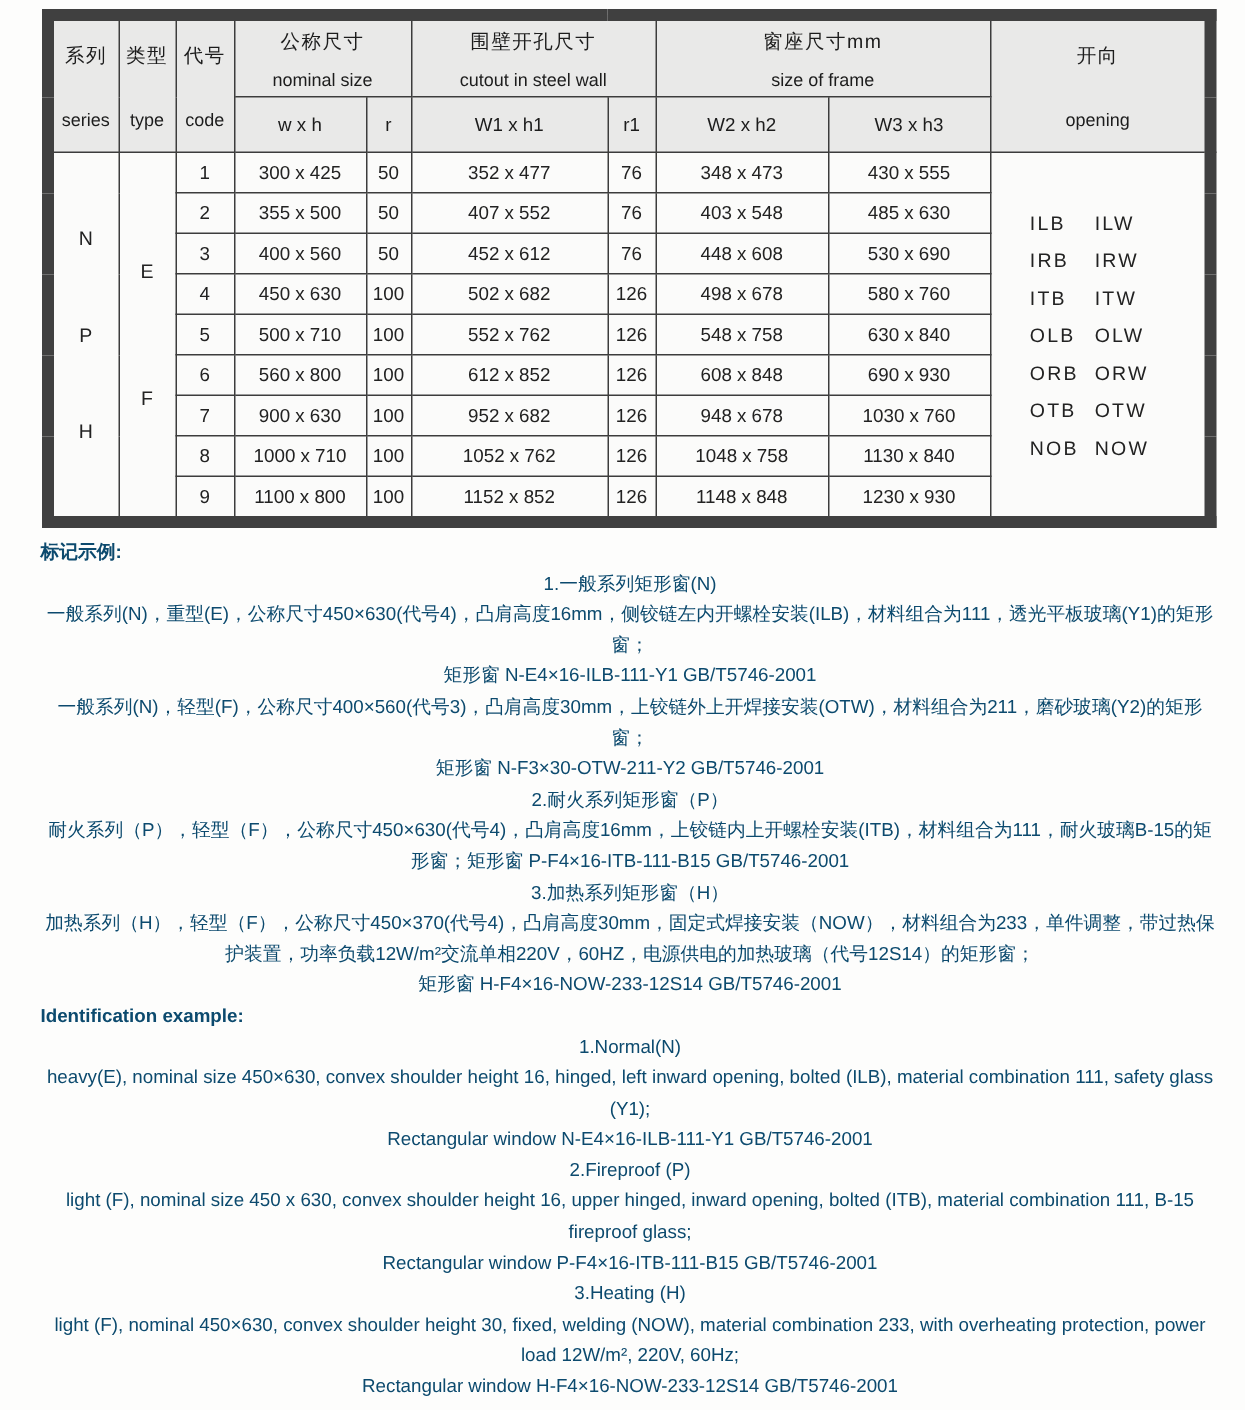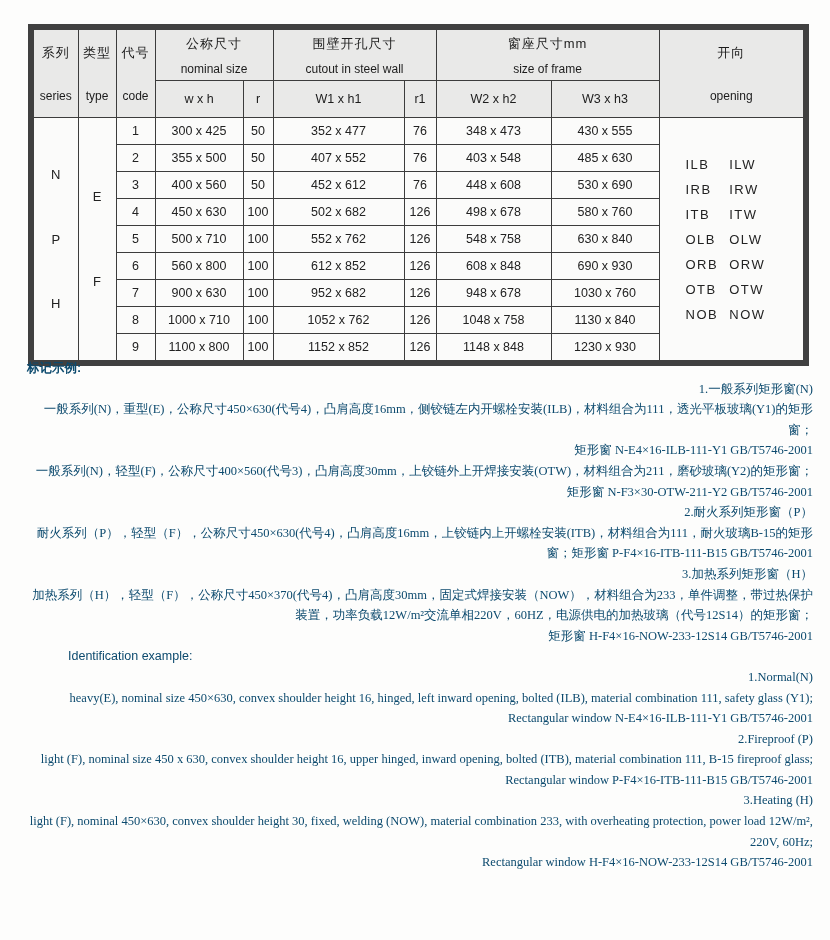--- a/index.html
+++ b/index.html
@@ -3,40 +3,40 @@
 <meta charset="utf-8">
 <style>
   html,body { margin:0; padding:0; background:#ffffff; }
   .page {
     position:relative; width:830px; height:940px; background:#fdfdfc;
     font-family:"Liberation Sans","DejaVu Sans",sans-serif; color:#1c1c1c;
     overflow:hidden;
   }
 
   
-  table.spec { position:absolute; left:28px; top:24px; border-collapse:collapse; table-layout:fixed; border:6px solid #404040; }
+  table.spec { position:absolute; left:28px; top:6px; border-collapse:collapse; table-layout:fixed; border:8px solid #404040; }
   table.spec th, table.spec td { border:1px solid #3c3c3c; padding:0; text-align:center; vertical-align:middle; }
   table.spec thead th { background:#e9e9e8; font-weight:normal; }
   table.spec tbody td { background:#fbfbfa; font-size:12.5px; height:26px; color:#222; }
   .hdr-cell { display:flex; flex-direction:column; justify-content:space-around; height:100%; }
   .hdr-zh { font-size:13px; letter-spacing:1px; }
   .hdr-en { font-size:12px; }
   tr.hdr-top th { height:50px; }
   tr.hdr-sub th { height:36px; font-size:12.5px; }
   th.span2 { height:88px; }
   .stack-cell { display:flex; flex-direction:column; justify-content:space-evenly; height:100%; font-size:13px; }
   td.no-inner { background:#fcfcfb; }
   .opening-grid { display:grid; grid-template-columns:1fr 1fr; justify-items:start; align-content:center; height:100%; padding:0 30px 0 26px; row-gap:0; }
   .opening-grid span { line-height:25px; font-size:13px; letter-spacing:1.5px; }
 
   
   .notes { position:absolute; left:27px; top:358px; width:786px; font-size:12.5px; line-height:20.6px; color:#0c4a6e; }
   .note-title { font-weight:bold; }
-  .note-title-en { font-weight:normal;margin-left:41px; }
-  .note-line { text-align:right;font-family:Liberation Serif, serif; }
+  .note-title-en { font-weight:bold; }
+  .note-line { text-align:center; }
 </style>
 </head>
 <body>
 
 <div class="page">
 
   <table class="spec">
     <colgroup>
       <col style="width:47px">
         <col style="width:38px">

